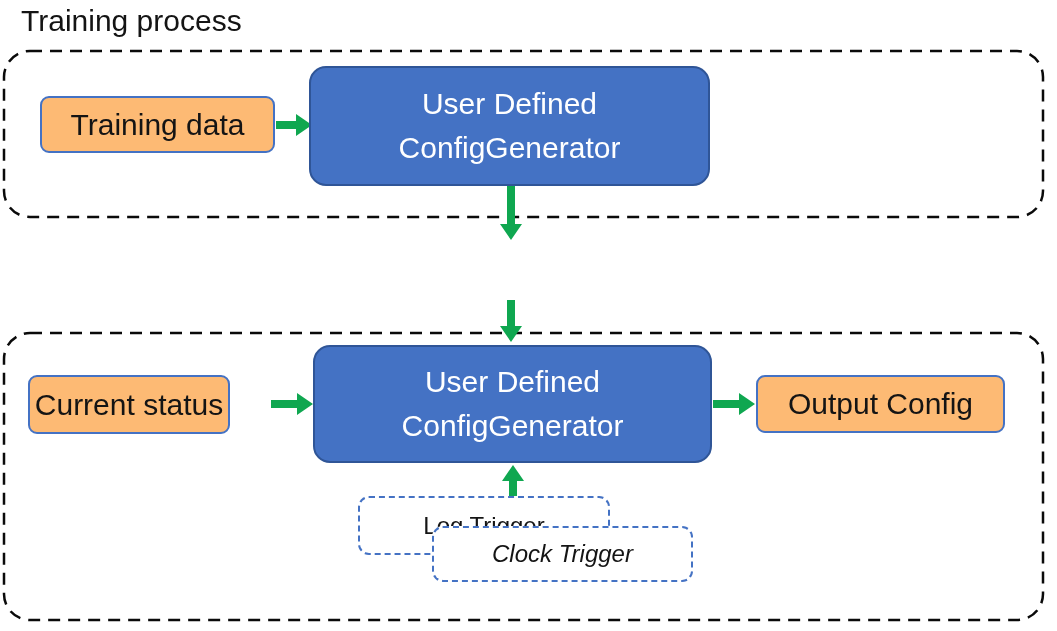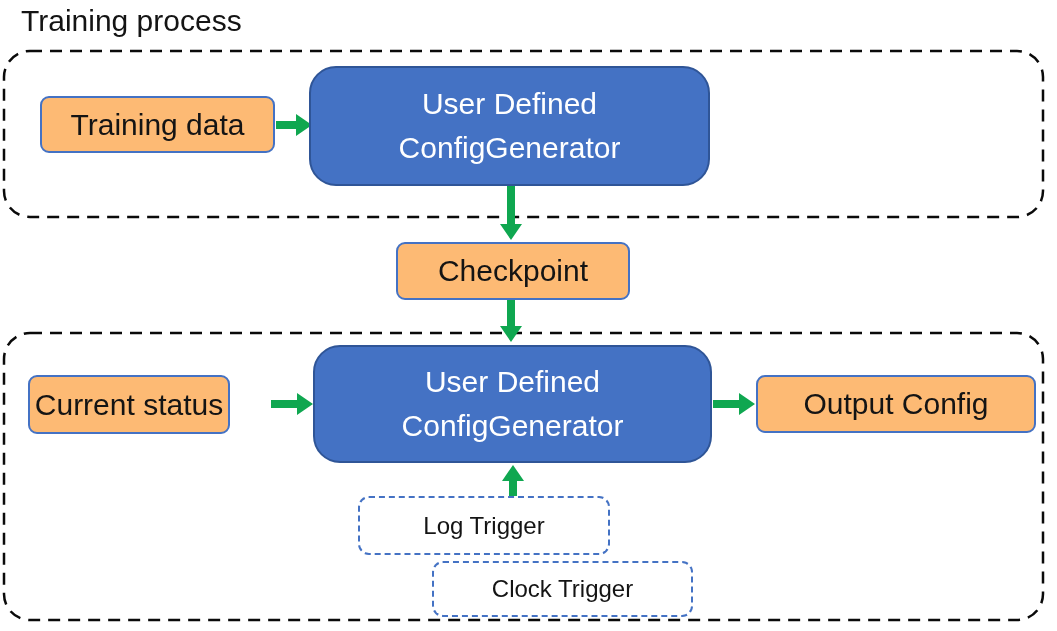--- a/index.html
+++ b/index.html
@@ -43,21 +43,21 @@
     font-size: 30px;
     color: var(--text-dark, #141414);
     z-index: 2;
     box-sizing: border-box;
     white-space: nowrap;
   }
   .gen-box {
     position: absolute;
     background: var(--box-blue-fill, #4472C4);
     border: 2.5px solid var(--box-blue-border, #2F5597);
-    border-radius: 27px;
+    border-radius: 17px;
     display: flex;
     flex-direction: column;
     align-items: center;
     justify-content: center;
     font-size: 30px;
     line-height: 44px;
     color: #ffffff;
     text-align: center;
     z-index: 2;
     box-sizing: border-box;
@@ -102,29 +102,28 @@
 
   <div class="section-label" style="left:21px; top:4px;text-align:center;">Training process</div>
 
   <div class="io-box" style="left:40px; top:96px; width:235px; height:57px;">Training data</div>
 
   <div class="gen-box" style="left:309px; top:66px; width:401px; height:120px;">
     <span>User Defined</span>
     <span>ConfigGenerator</span>
   </div>
 
-  <div class="io-box" style="left:396px; top:242px; width:234px; height:58px;">Checkpoint</div>
 
 
   <div class="io-box" style="left:28px; top:375px; width:202px; height:59px;">Current status</div>
 
   <div class="gen-box" style="left:313px; top:345px; width:399px; height:118px;">
     <span>User Defined</span>
     <span>ConfigGenerator</span>
   </div>
 
-  <div class="io-box" style="left:756px; top:375px; width:280px; height:58px;">Output Config</div>
+  <div class="io-box" style="left:756px; top:375px; width:249px; height:58px;">Output Config</div>
 
   <div class="trigger-box" style="left:358px; top:496px; width:252px; height:59px; z-index:3;">Log Trigger</div>
 
-  <div class="trigger-box" style="left:432px; top:561px; width:261px; height:56px; z-index:4;">Clock Trigger</div>
+  <div class="trigger-box" style="left:432px; top:526px; width:261px; height:56px; z-index:4;font-style:italic;">Clock Trigger</div>
 
 </div>
 
 </body></html>

